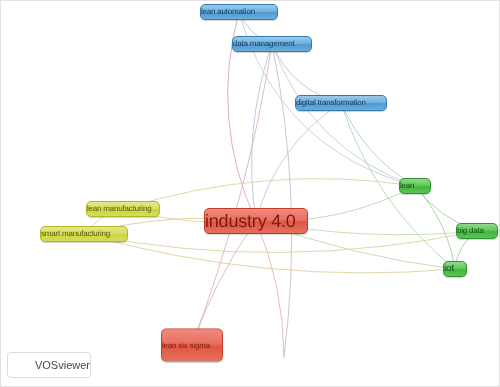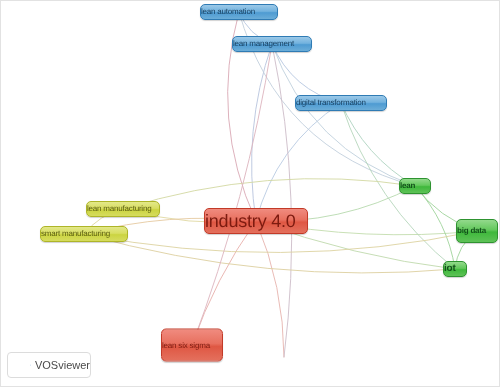--- a/index.html
+++ b/index.html
@@ -62,21 +62,20 @@
   .c-blue {
     background: linear-gradient(to bottom, #9cc9e8 0%, #72b2de 45%, #4e9bd2 55%, #6badd8 100%);
     border-color: #2f7bb4;
     color: #143d5e;
   }
   
   .c-green {
     background: linear-gradient(to bottom, #93d98c 0%, #63c85c 45%, #3fb83c 55%, #5ec257 100%);
     border-color: #2e9330;
     color: #12511a;
-    font-weight: bold;
   }
   
   .c-yellow {
     background: linear-gradient(to bottom, #e3e88a 0%, #d8de62 45%, #cbd441 55%, #d6dc5e 100%);
     border-color: #aeb528;
     color: #5b5e10;
   }
 
   
   #vos-badge {
@@ -134,29 +133,29 @@
     </svg>
 
   <div id="node-layer">
       <div class="node c-red" style="left: 255px; top: 220px; width: 104px; height: 26px; font-size: 18px;">
         <span class="node-label">industry 4.0</span>
       </div>
       <div class="node c-blue" style="left: 238px; top: 11px; width: 78px; height: 16px; font-size: 8px;">
         <span class="node-label">lean automation</span>
       </div>
       <div class="node c-blue" style="left: 271px; top: 43px; width: 80px; height: 16px; font-size: 8px;">
-        <span class="node-label">lean management</span>
+        <span class="node-label">data management</span>
       </div>
       <div class="node c-blue" style="left: 340px; top: 102px; width: 92px; height: 16px; font-size: 8px;">
         <span class="node-label">digital transformation</span>
       </div>
       <div class="node c-green" style="left: 414px; top: 185px; width: 32px; height: 16px; font-size: 8px;">
         <span class="node-label">lean</span>
       </div>
-      <div class="node c-green" style="left: 476px; top: 230px; width: 42px; height: 24px; font-size: 8px;">
+      <div class="node c-green" style="left: 476px; top: 230px; width: 42px; height: 16px; font-size: 8px;">
         <span class="node-label">big data</span>
       </div>
       <div class="node c-green" style="left: 454px; top: 268px; width: 24px; height: 16px; font-size: 10px;">
         <span class="node-label">iot</span>
       </div>
       <div class="node c-yellow" style="left: 122px; top: 208px; width: 74px; height: 16px; font-size: 8px;">
         <span class="node-label">lean manufacturing</span>
       </div>
       <div class="node c-yellow" style="left: 83px; top: 233px; width: 88px; height: 16px; font-size: 8px;">
         <span class="node-label">smart manufacturing</span>

